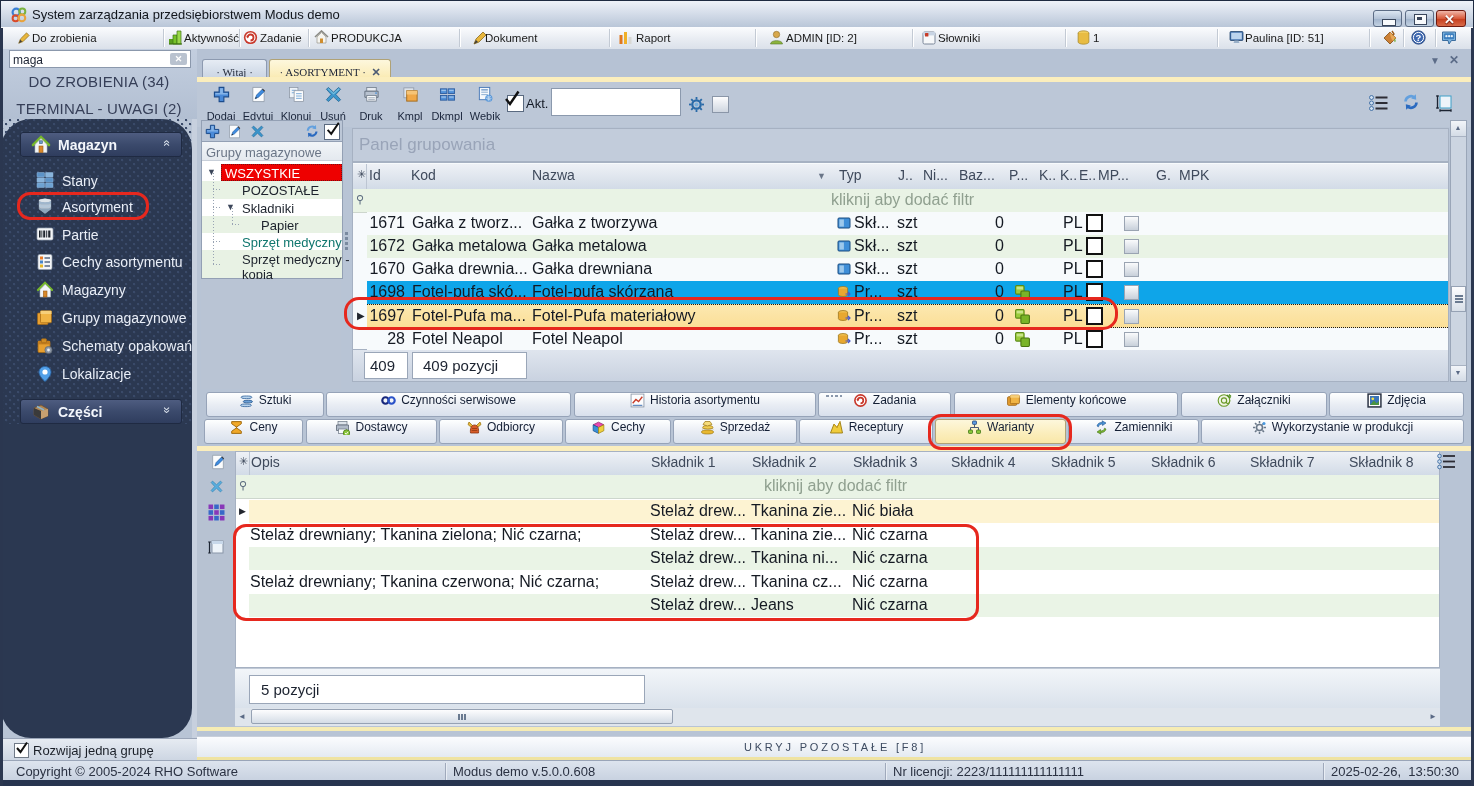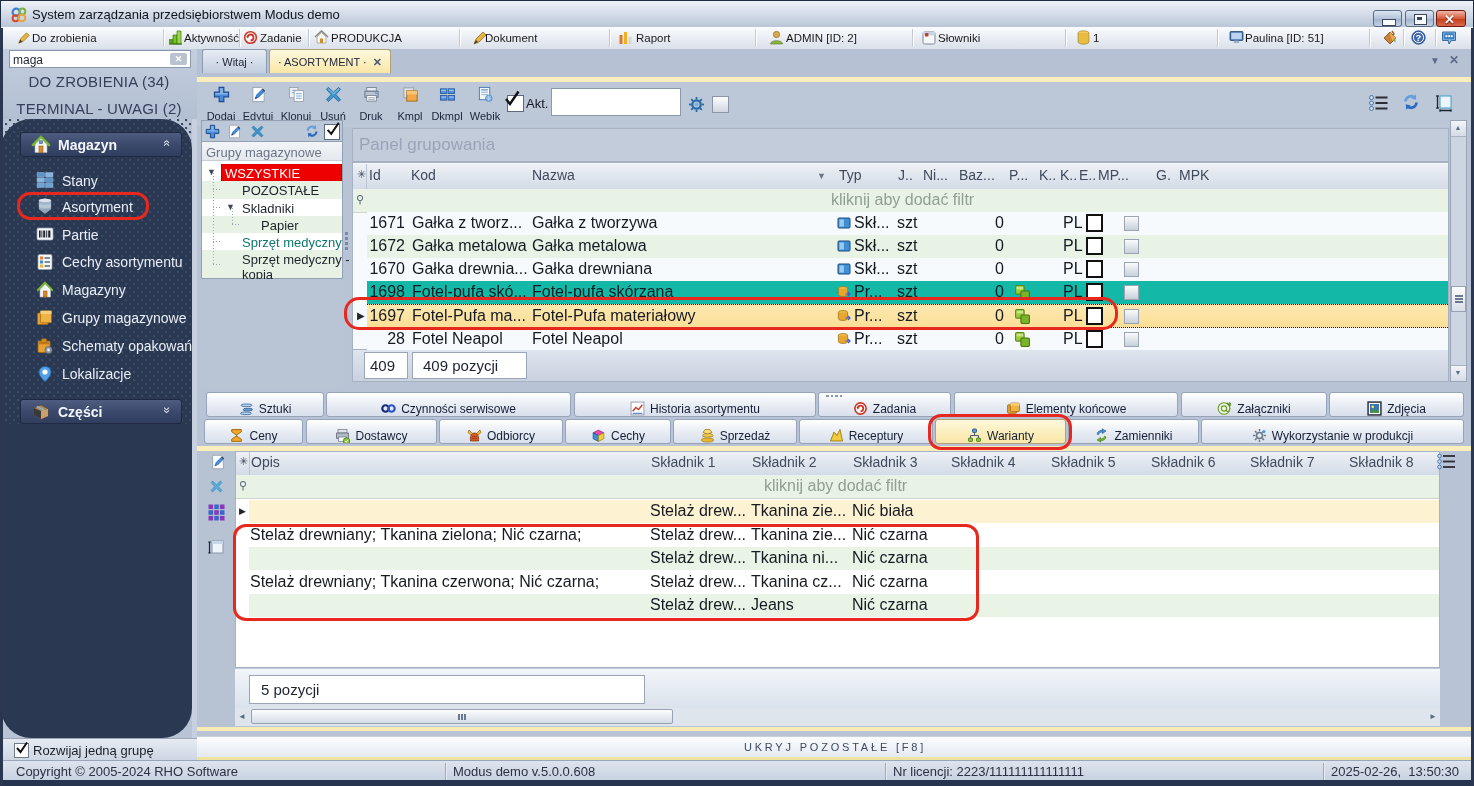--- a/index.html
+++ b/index.html
@@ -27,21 +27,21 @@
   #navpanel{position:absolute;left:1px;top:119px;width:191px;height:619px;background:#2b3851;border-radius:30px;}
   #navscroll{position:absolute;left:192px;top:119px;width:5px;height:619px;background:#c7d0de;}
   .navhead{position:absolute;left:19px;width:162px;height:25px;background:linear-gradient(180deg,#4e5c80 0%,#3b4a6c 50%,#2f3d5e 100%);border-radius:3px;border:1px solid #1f2a42;box-sizing:border-box;}
   .navhead .t{position:absolute;left:37px;top:4px;font-size:14px;font-weight:bold;color:#f4f7fc;}
   .navhead .chev{position:absolute;right:10px;top:4px;font-size:12px;color:#dfe6f0;}
   .navitem{position:absolute;left:61px;font-size:14px;color:#e9eef7;white-space:nowrap;}
   .navicon{position:absolute;left:35px;width:18px;height:18px;}
   #chkrow{position:absolute;left:1px;top:738px;width:196px;height:22px;background:linear-gradient(180deg,#e6ebf2 0%,#ccd5e2 100%);border-top:1px solid #9aa5b8;}
   
   #tabbar{position:absolute;left:197px;top:49px;width:1276px;height:28px;background:#b6c2d4;}
-  .tab{position:absolute;top:0;height:24px;box-sizing:border-box;border:1px solid #8d9ab0;border-bottom:none;border-radius:3px 3px 0 0;font-size:11px;text-align:center;color:#22293a;}
+  .tab{position:absolute;top:10px;height:24px;box-sizing:border-box;border:1px solid #8d9ab0;border-bottom:none;border-radius:3px 3px 0 0;font-size:11px;text-align:center;color:#22293a;font-family:Liberation Serif, serif;}
   #tabwitaj{left:5px;width:65px;background:linear-gradient(180deg,#e6ecf4 0%,#c2cedf 100%);line-height:25px;}
   #tabasort{left:72px;width:122px;background:linear-gradient(180deg,#fdf7dd 0%,#fbeebe 60%,#f8e6a4 100%);border-color:#b0a276;line-height:25px;}
   #tabctrl{position:absolute;left:1430px;top:53px;font-size:10px;color:#5c6c88;}
   #creamstrip{position:absolute;left:197px;top:77px;width:1276px;height:5px;background:#fbeebd;}
   #toolbar{position:absolute;left:197px;top:82px;width:1276px;height:45px;background:#bcc7d7;}
   .tbtn{position:absolute;top:4px;width:44px;text-align:center;}
   .tbtn .ic{display:inline-block;width:17px;height:17px;}
   .tbtn .lb{display:block;font-size:11px;color:#19243a;margin-top:3px;}
   
   #treetools{position:absolute;left:201px;top:120px;width:142px;height:22px;border:1px solid #93a0b4;background:#bcc7d7;box-sizing:border-box;}
@@ -79,21 +79,21 @@
   .jc{left:530px;}
   .bazc{left:597px;width:40px;text-align:right;}
   .plc{left:696px;}
   .typicon{position:absolute;left:470px;top:4px;width:14px;height:14px;}
   .pricon{position:absolute;left:647px;top:3px;width:17px;height:17px;}
   .cbw{position:absolute;left:719px;top:2px;width:17px;height:18px;background:#fff;border:2px solid #111;box-sizing:border-box;}
   .cbg{position:absolute;left:757px;top:4px;width:15px;height:15px;background:linear-gradient(180deg,#fafbfc,#c8d0da);border:1px solid #9aa4b2;box-sizing:border-box;}
   
   .redbox{position:absolute;border:3px solid #e6281e;border-radius:14px;box-sizing:border-box;}
   .vrow{position:absolute;left:13px;width:1190px;height:23px;}
-  .dtab{display:flex;align-items:flex-end;justify-content:center;}
+  .dtab{display:flex;align-items:flex-start;justify-content:center;}
   .dic{width:15px;height:15px;margin-right:5px;flex:0 0 auto;}
 </style>
 </head>
 <body>
 <div id="frame"></div>
 <div id="titlebar">
   <svg class="abs" style="left:9px;top:5px" width="18" height="18" viewBox="0 0 18 18">
     <circle cx="6.2" cy="6.2" r="3.6" fill="none" stroke="#3a7fd5" stroke-width="2.2"></circle>
     <circle cx="12.3" cy="5.6" r="3" fill="none" stroke="#7ab33e" stroke-width="2"></circle>
     <circle cx="5.6" cy="12.3" r="3" fill="none" stroke="#d94a2a" stroke-width="2"></circle>
@@ -536,21 +536,21 @@
         <rect x="1" y="2" width="12" height="10" rx="1" fill="#3e8ed8" stroke="#1a4c80" stroke-width="1"></rect>
         <rect x="2.4" y="3.4" width="4.5" height="7.2" fill="#9cc8ec"></rect>
       </svg>
     <span class="gcell typc">Skł...</span>
       <span class="gcell jc">szt</span>
       <span class="gcell bazc">0</span>
       <span class="gcell plc">PL</span>
     <div class="cbw"></div>
       <div class="cbg"></div>
   </div>
-  <div class="mrow" style="top:118px;background:#14b8a6;">
+  <div class="mrow" style="top:118px;background:#0ea5e9;">
     <span class="gcell idc">1698</span>
       <span class="gcell kodc">Fotel-pufa skó...</span>
       <span class="gcell nazc">Fotel-pufa skórzana</span>
     <svg class="typicon" viewBox="0 0 14 14">
         <ellipse cx="6" cy="3.4" rx="4.6" ry="1.9" fill="#f0c050" stroke="#a07820" stroke-width="0.8"></ellipse>
         <path d="M1.4 3.4 L1.4 9.6 A4.6 1.9 0 0 0 10.6 9.6 L10.6 3.4" fill="#e8a830" stroke="#a07820" stroke-width="0.8"></path>
         <path d="M8.5 9 L13 9 M11 7 L13 9 L11 11" stroke="#4a5acc" stroke-width="1.2" fill="none"></path>
       </svg>
     <span class="gcell typc">Pr...</span>
       <span class="gcell jc">szt</span>

